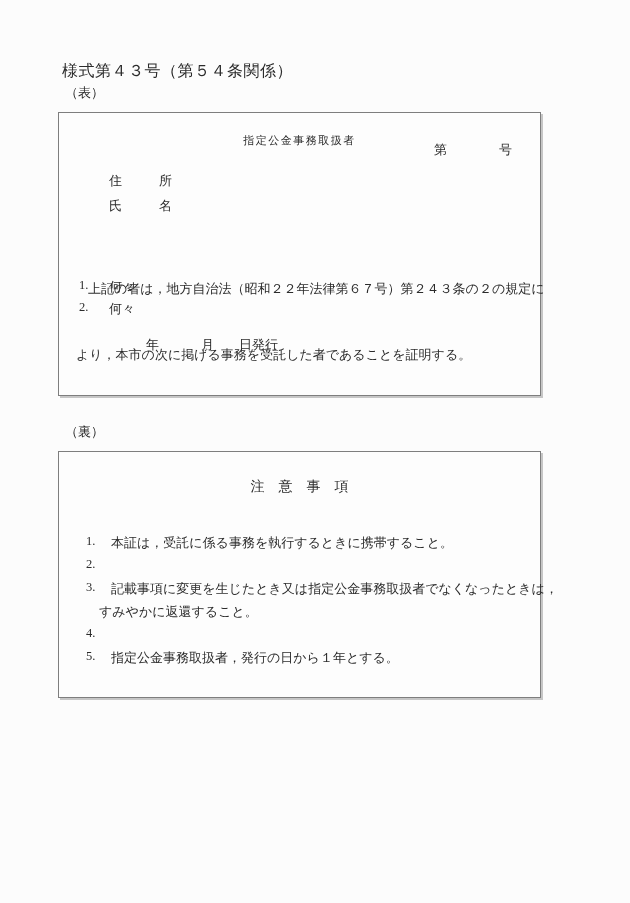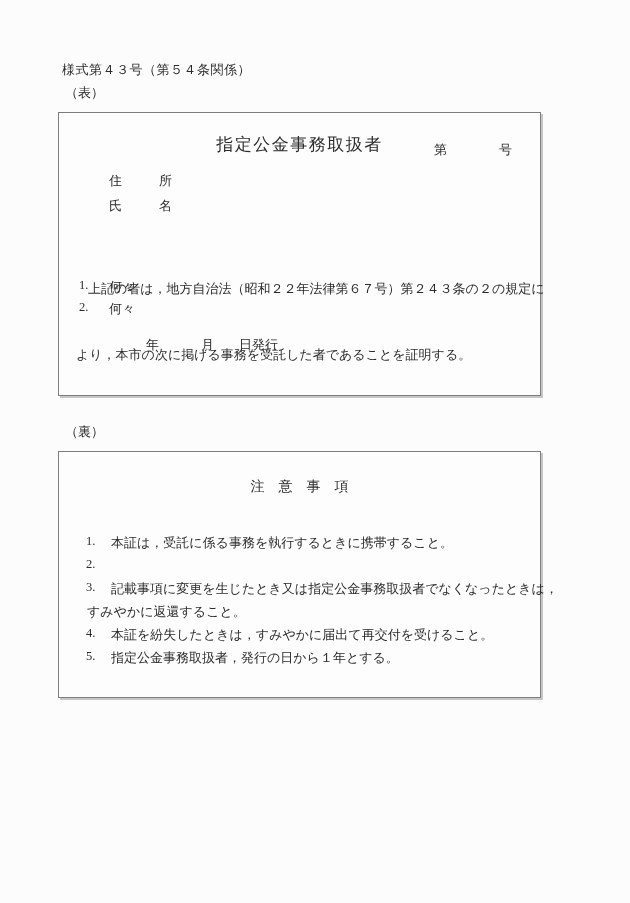--- a/index.html
+++ b/index.html
@@ -13,21 +13,21 @@
     height: 903px;
     background: #fcfcfc;
     font-family: "Liberation Serif", "DejaVu Serif", serif;
     color: #2b2b2b;
     overflow: hidden;
   }
   .form-heading {
     position: absolute;
     left: 62px;
     top: 61px;
-    font-size: 13px;
+    font-size: 16px;
     letter-spacing: 0.5px;
     white-space: pre;
   }
   .side-label {
     position: absolute;
     font-size: 13px;
     white-space: pre;
   }
   .front-label { left: 65px; top: 84px; }
   .back-label  { left: 65px; top: 423px; }
@@ -44,21 +44,21 @@
   }
   .front-box { top: 112px; height: 284px; }
   .back-box  { top: 451px; height: 247px; padding-left: 28px; }
 
   .cert-title {
     position: absolute;
     top: 20px;
     left: 0;
     width: 100%;
     text-align: center;
-    font-size: 17px;
+    font-size: 11px;
     letter-spacing: 1.5px;
     white-space: pre;
   }
   .number-line {
     position: absolute;
     top: 28px;
     left: 375px;
     white-space: pre;
   }
   .number-line .num-blank {
@@ -116,21 +116,21 @@
     width: 100%;
     text-align: center;
     font-size: 14px;
     white-space: pre;
   }
   .back-box .list-row .li-num  { left: 27px; top: 0; }
   .back-box .list-row .li-text { left: 52px; top: 0; }
   .back-item-1 { top: 82px;  left: 0; width: 100%; height: 18px; }
   .back-item-2 { top: 105px; left: 0; width: 100%; height: 18px; }
   .back-item-3 { top: 128px; left: 0; width: 100%; height: 18px; }
-  .back-item-3-cont { position: absolute; top: 151px; left: 28px; white-space: pre; }
+  .back-item-3-cont { position: absolute; top: 151px; left: 40px; white-space: pre; }
   .back-item-4 { top: 174px; left: 0; width: 100%; height: 18px; }
   .back-item-5 { top: 197px; left: 0; width: 100%; height: 18px; }
 </style>
 </head>
 <body>
 
 <div class="page">
 
   <div class="form-heading">様式第４３号（第５４条関係）</div>
   <div class="side-label front-label">（表）</div>
@@ -178,21 +178,20 @@
     <div class="list-row back-item-2">
       <span class="li-num">2.</span>
     </div>
     <div class="list-row back-item-3">
       <span class="li-num">3.</span>
       <span class="li-text">記載事項に変更を生じたとき又は指定公金事務取扱者でなくなったときは，</span>
     </div>
     <div class="back-item-3-cont">すみやかに返還すること。</div>
     <div class="list-row back-item-4">
       <span class="li-num">4.</span>
-      <span class="li-text">本証を紛失したときは，すみやかに届出て再交付を受けること。</span>
     </div>
     <div class="list-row back-item-5">
       <span class="li-num">5.</span>
       <span class="li-text">指定公金事務取扱者，発行の日から１年とする。</span>
     </div>
   </div>
 
 </div>
 
 </body></html>

